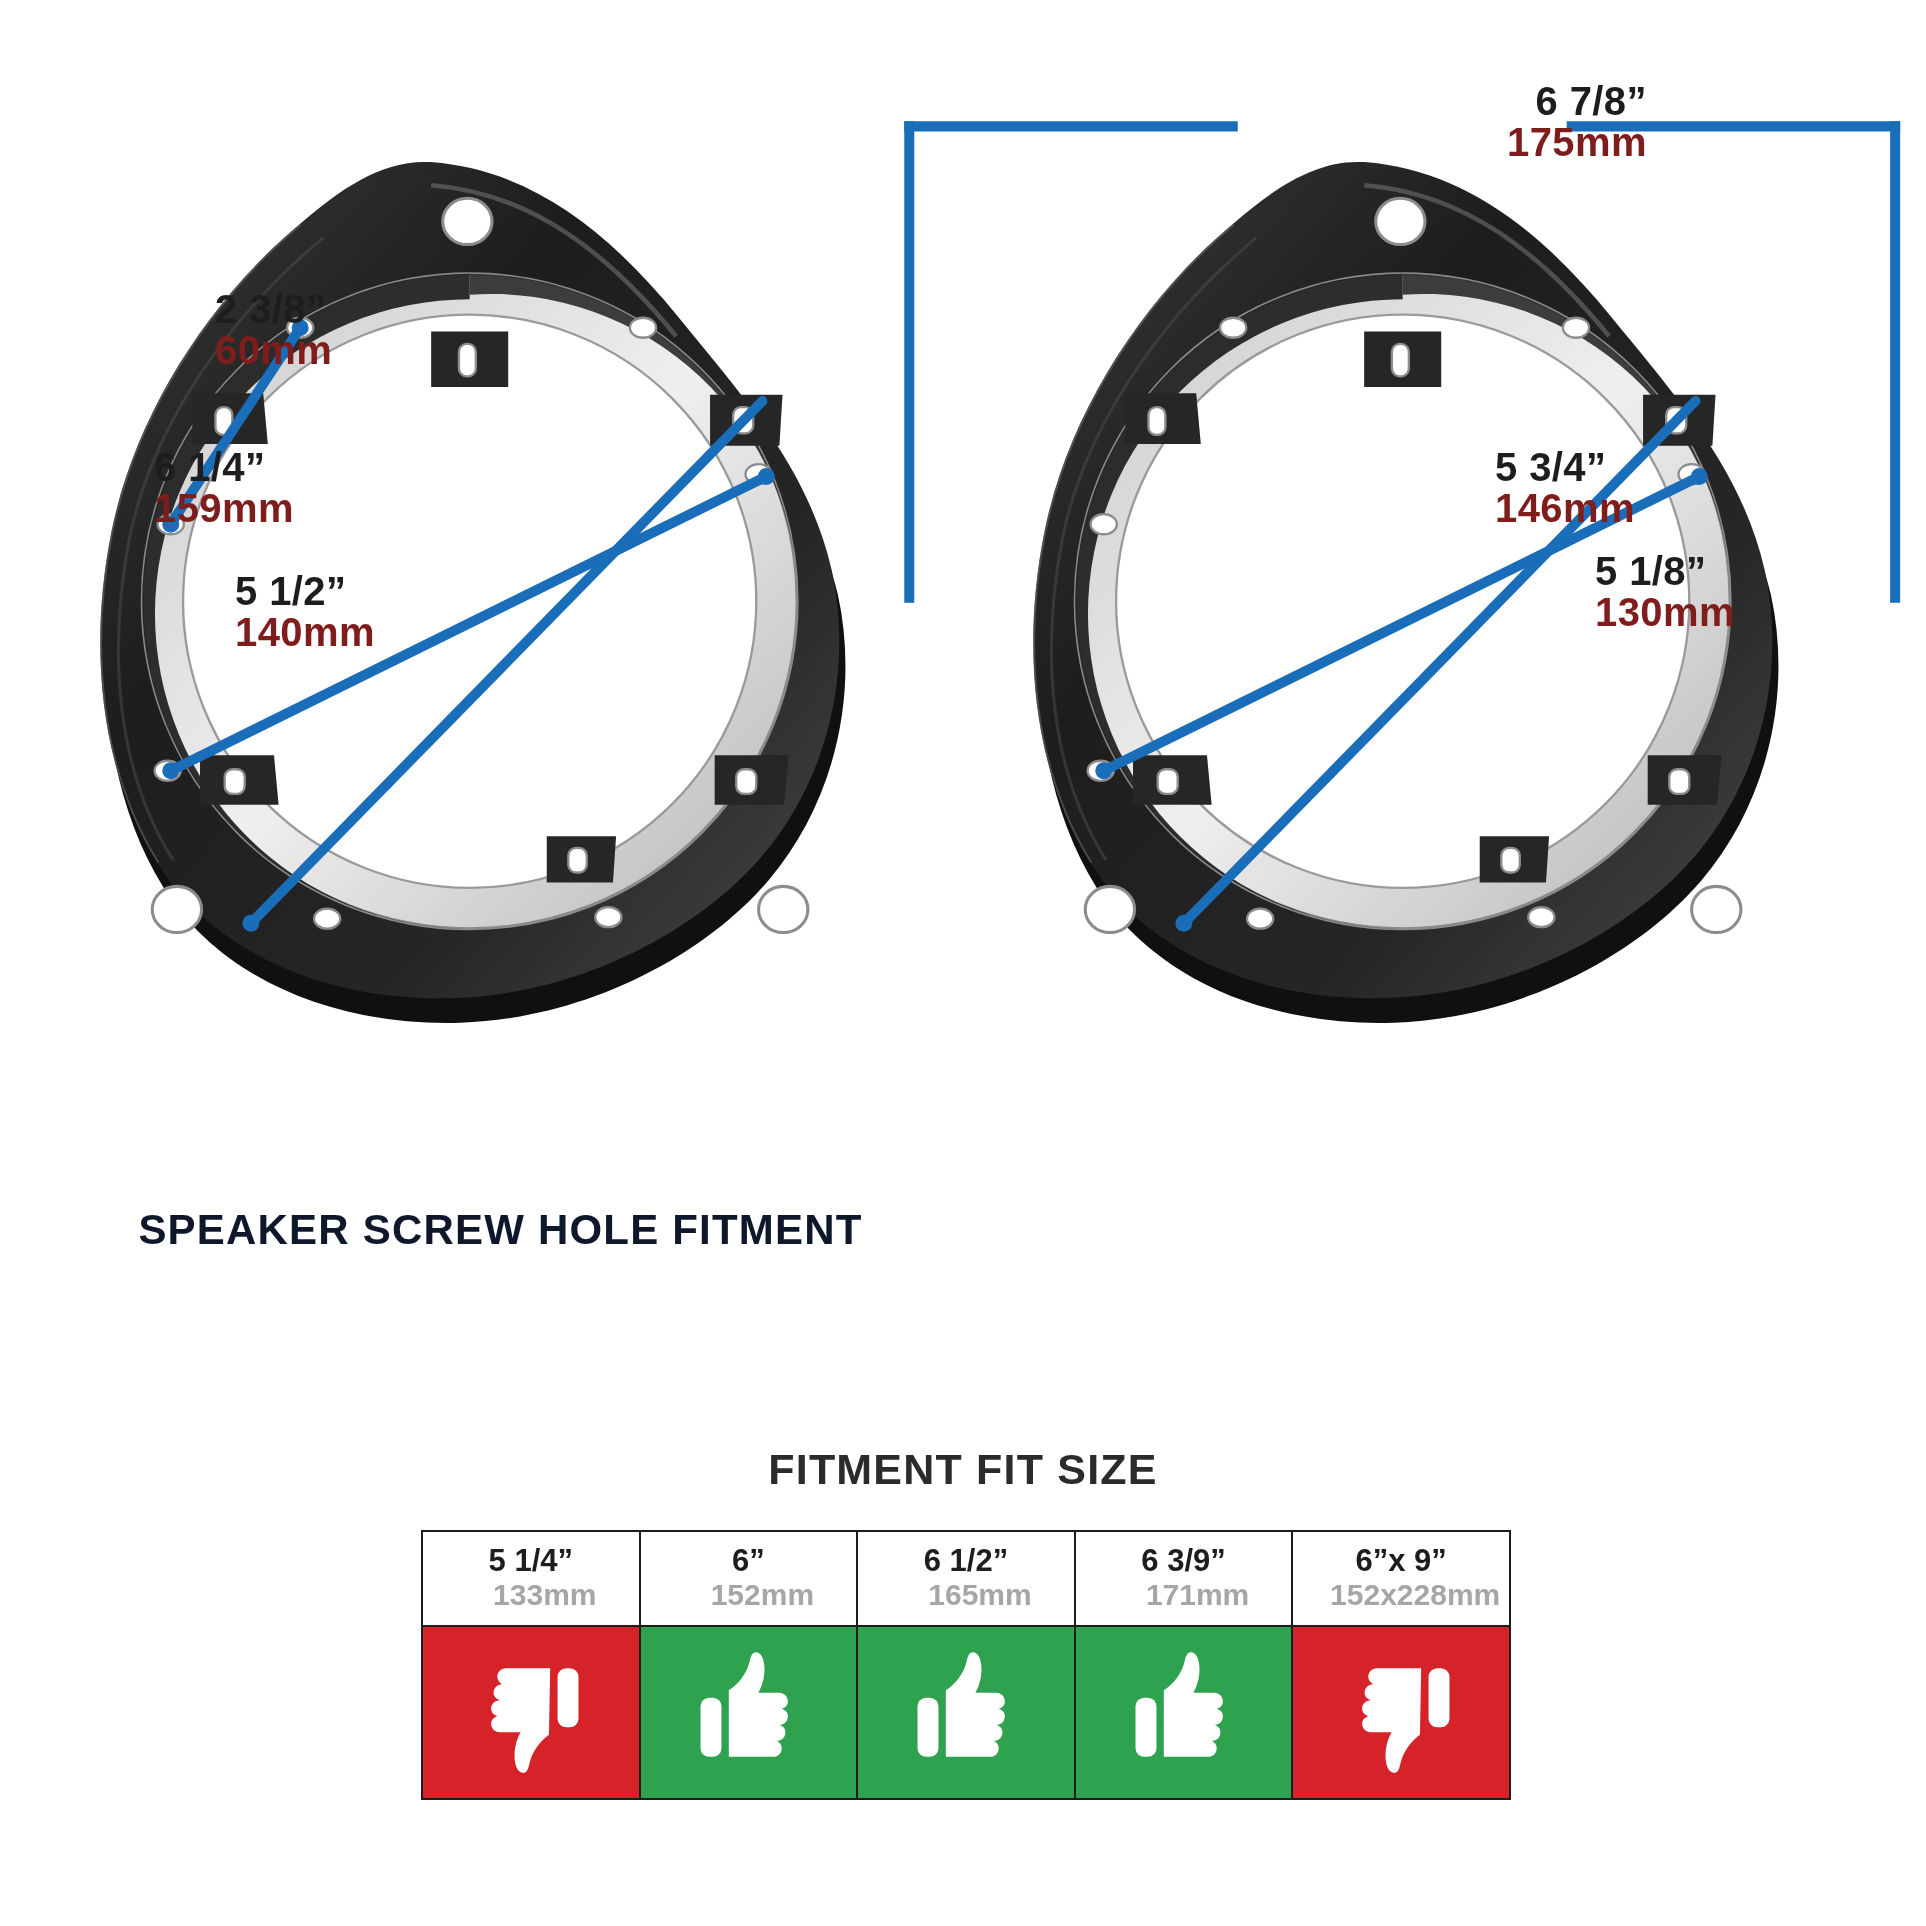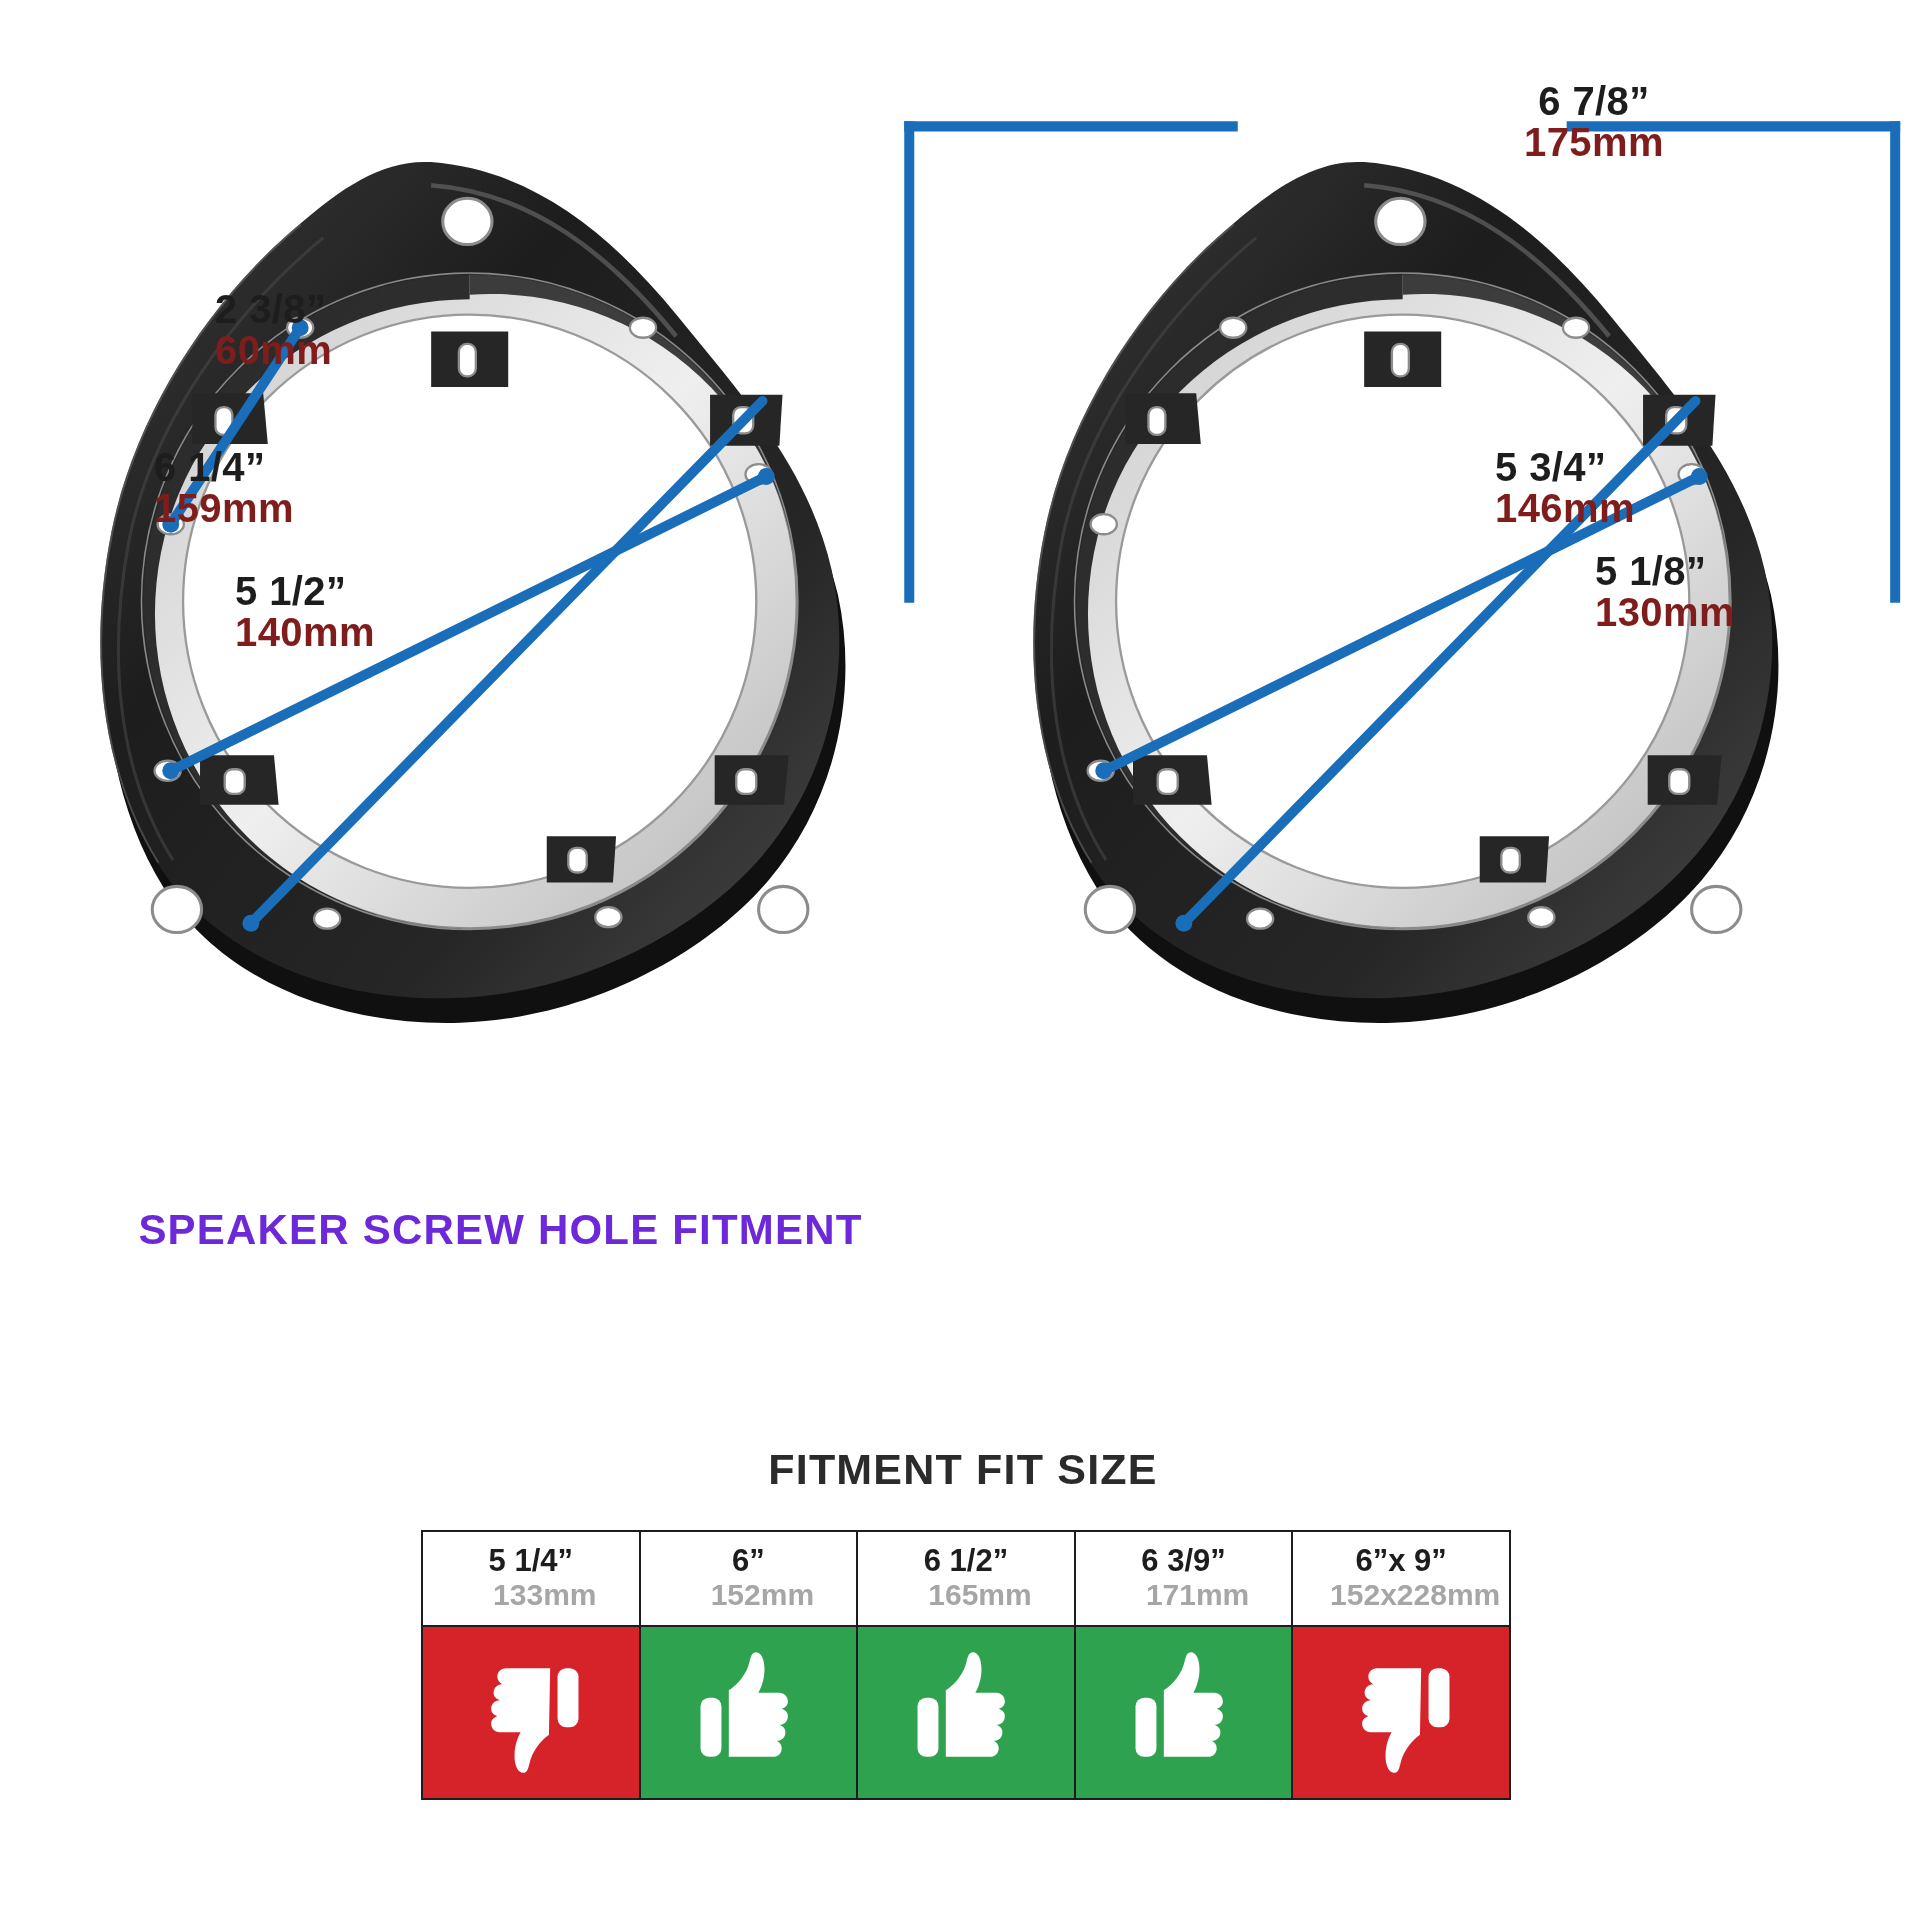--- a/index.html
+++ b/index.html
@@ -40,21 +40,21 @@
   }
 
   .caption {
     position: absolute;
     top: 1067px;
     width: 863px;
     text-align: center;
     font-size: 42px;
     font-weight: 700;
     letter-spacing: 1.2px;
-    color: #6d28d9;
+    color: #0f172a;
     font-family: "Liberation Sans", sans-serif;
     white-space: nowrap;
   }
 
   
   .dim {
     position: absolute;
     line-height: 1.02;
     white-space: nowrap;
     font-family: "Liberation Sans", sans-serif;
@@ -73,21 +73,21 @@
     color: #7f1d1d;
     letter-spacing: 0.4px;
   }
 
   
   .lbl-l1 { left: 146px; top: 150px; }
   .lbl-l2 { left: 85px; top: 308px; }
   .lbl-l3 { left: 166px; top: 432px; }
 
   
-  .lbl-r1 { left: 522px; top: -58px; text-align: center; }
+  .lbl-r1 { left: 505px; top: -58px; text-align: right; }
   .lbl-r2 { left: 493px; top: 308px; }
   .lbl-r3 { left: 593px; top: 412px; }
 
   
   .fit-title {
     position: absolute;
     left: 0;
     top: 1445px;
     width: 1926px;
     text-align: center;

